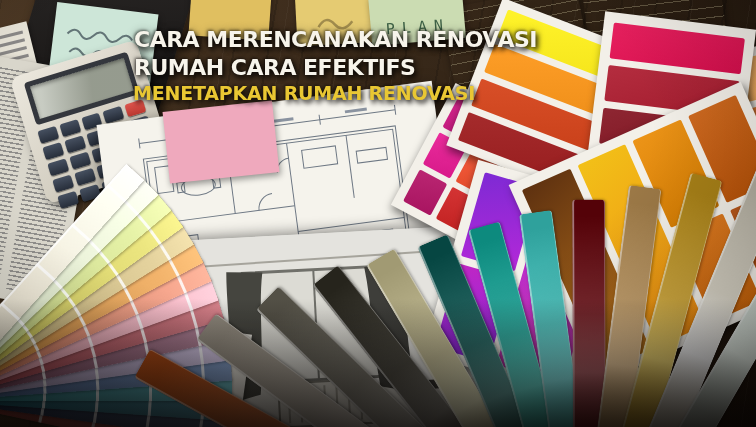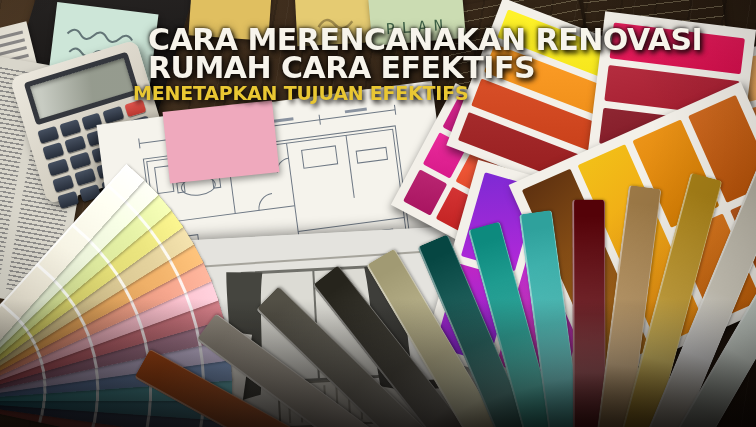--- a/index.html
+++ b/index.html
@@ -81,21 +81,21 @@
   #left-fan,#glossy-fan{position:absolute;inset:0;pointer-events:none;}
   #left-fan{z-index:30;} #glossy-fan{z-index:40;}
   
   .glasses{left:378px;top:86px;width:235px;height:72px;z-index:7;transform:rotate(4deg);opacity:.9;}
   .keyicon{left:352px;top:84px;width:60px;height:42px;z-index:7;transform:rotate(22deg);opacity:.85;}
   
   .vignette{inset:0;z-index:50;pointer-events:none;
     background:
       linear-gradient(to top,rgba(4,2,1,.78),rgba(0,0,0,0) 30%),
       radial-gradient(130% 125% at 42% 30%,rgba(0,0,0,0) 34%,rgba(0,0,0,.22) 58%,rgba(0,0,0,.6) 100%);}
-  .headline{left:148px;top:26px;z-index:60;line-height:28px;font-weight:800;font-size:30px;
+  .headline{left:134px;top:26px;z-index:60;line-height:28px;font-weight:800;font-size:22px;
     letter-spacing:-0.5px;color:#f7f4eb;
     text-shadow:2px 3px 5px rgba(8,6,4,.95),-1px -1px 3px rgba(8,6,4,.55),0 0 10px rgba(0,0,0,.4);}
   .subhead{left:133px;top:82px;z-index:60;font-weight:800;font-size:19px;letter-spacing:-0.2px;color:#e9c733;
     text-shadow:2px 3px 5px rgba(8,6,4,.95),-1px -1px 3px rgba(8,6,4,.5);}
 </style>
 </head>
 <body>
 
 <div id="stage">
 
@@ -345,14 +345,14 @@
       <div style="position: absolute; left: 590px; top: 595px; width: 477.778px; height: 30px; transform-origin: 0px 50%; transform: rotate(-67.4deg); background: linear-gradient(90deg, rgb(157, 152, 138) 20%, rgb(202, 197, 183) 45%, rgb(255, 255, 255) 58%, rgb(217, 212, 198) 72%, rgb(177, 172, 158) 96%); border-top: 2px solid rgba(255, 255, 255, 0.45); border-bottom: 1px solid rgba(255, 255, 255, 0.35); border-radius: 0px 4px 4px 0px; box-shadow: rgba(0, 0, 0, 0.35) 0px 1px 3px;"></div>
       <div style="position: absolute; left: 590px; top: 595px; width: 512px; height: 30px; transform-origin: 0px 50%; transform: rotate(-59.8deg); background: linear-gradient(90deg, rgb(125, 134, 126) 20%, rgb(170, 179, 171) 45%, rgb(245, 254, 246) 58%, rgb(185, 194, 186) 72%, rgb(145, 154, 146) 96%); border-top: 2px solid rgba(255, 255, 255, 0.45); border-bottom: 1px solid rgba(255, 255, 255, 0.35); border-radius: 0px 4px 4px 0px; box-shadow: rgba(0, 0, 0, 0.35) 0px 1px 3px;"></div>
     </div>
 
   <div class="abs vignette"></div>
 
   <div class="abs headline" style="color: rgb(247, 244, 235);">
     <div>CARA MERENCANAKAN RENOVASI</div>
     <div>RUMAH CARA EFEKTIFS</div>
   </div>
-  <div class="abs subhead" style="color: rgb(233, 199, 51);">MENETAPKAN TUJUAN EFEKTIFS</div>
+  <div class="abs subhead" style="color: rgb(233, 199, 51);">MENETAPKAN RUMAH RENOVASI</div>
 </div>
 
 </body></html>

